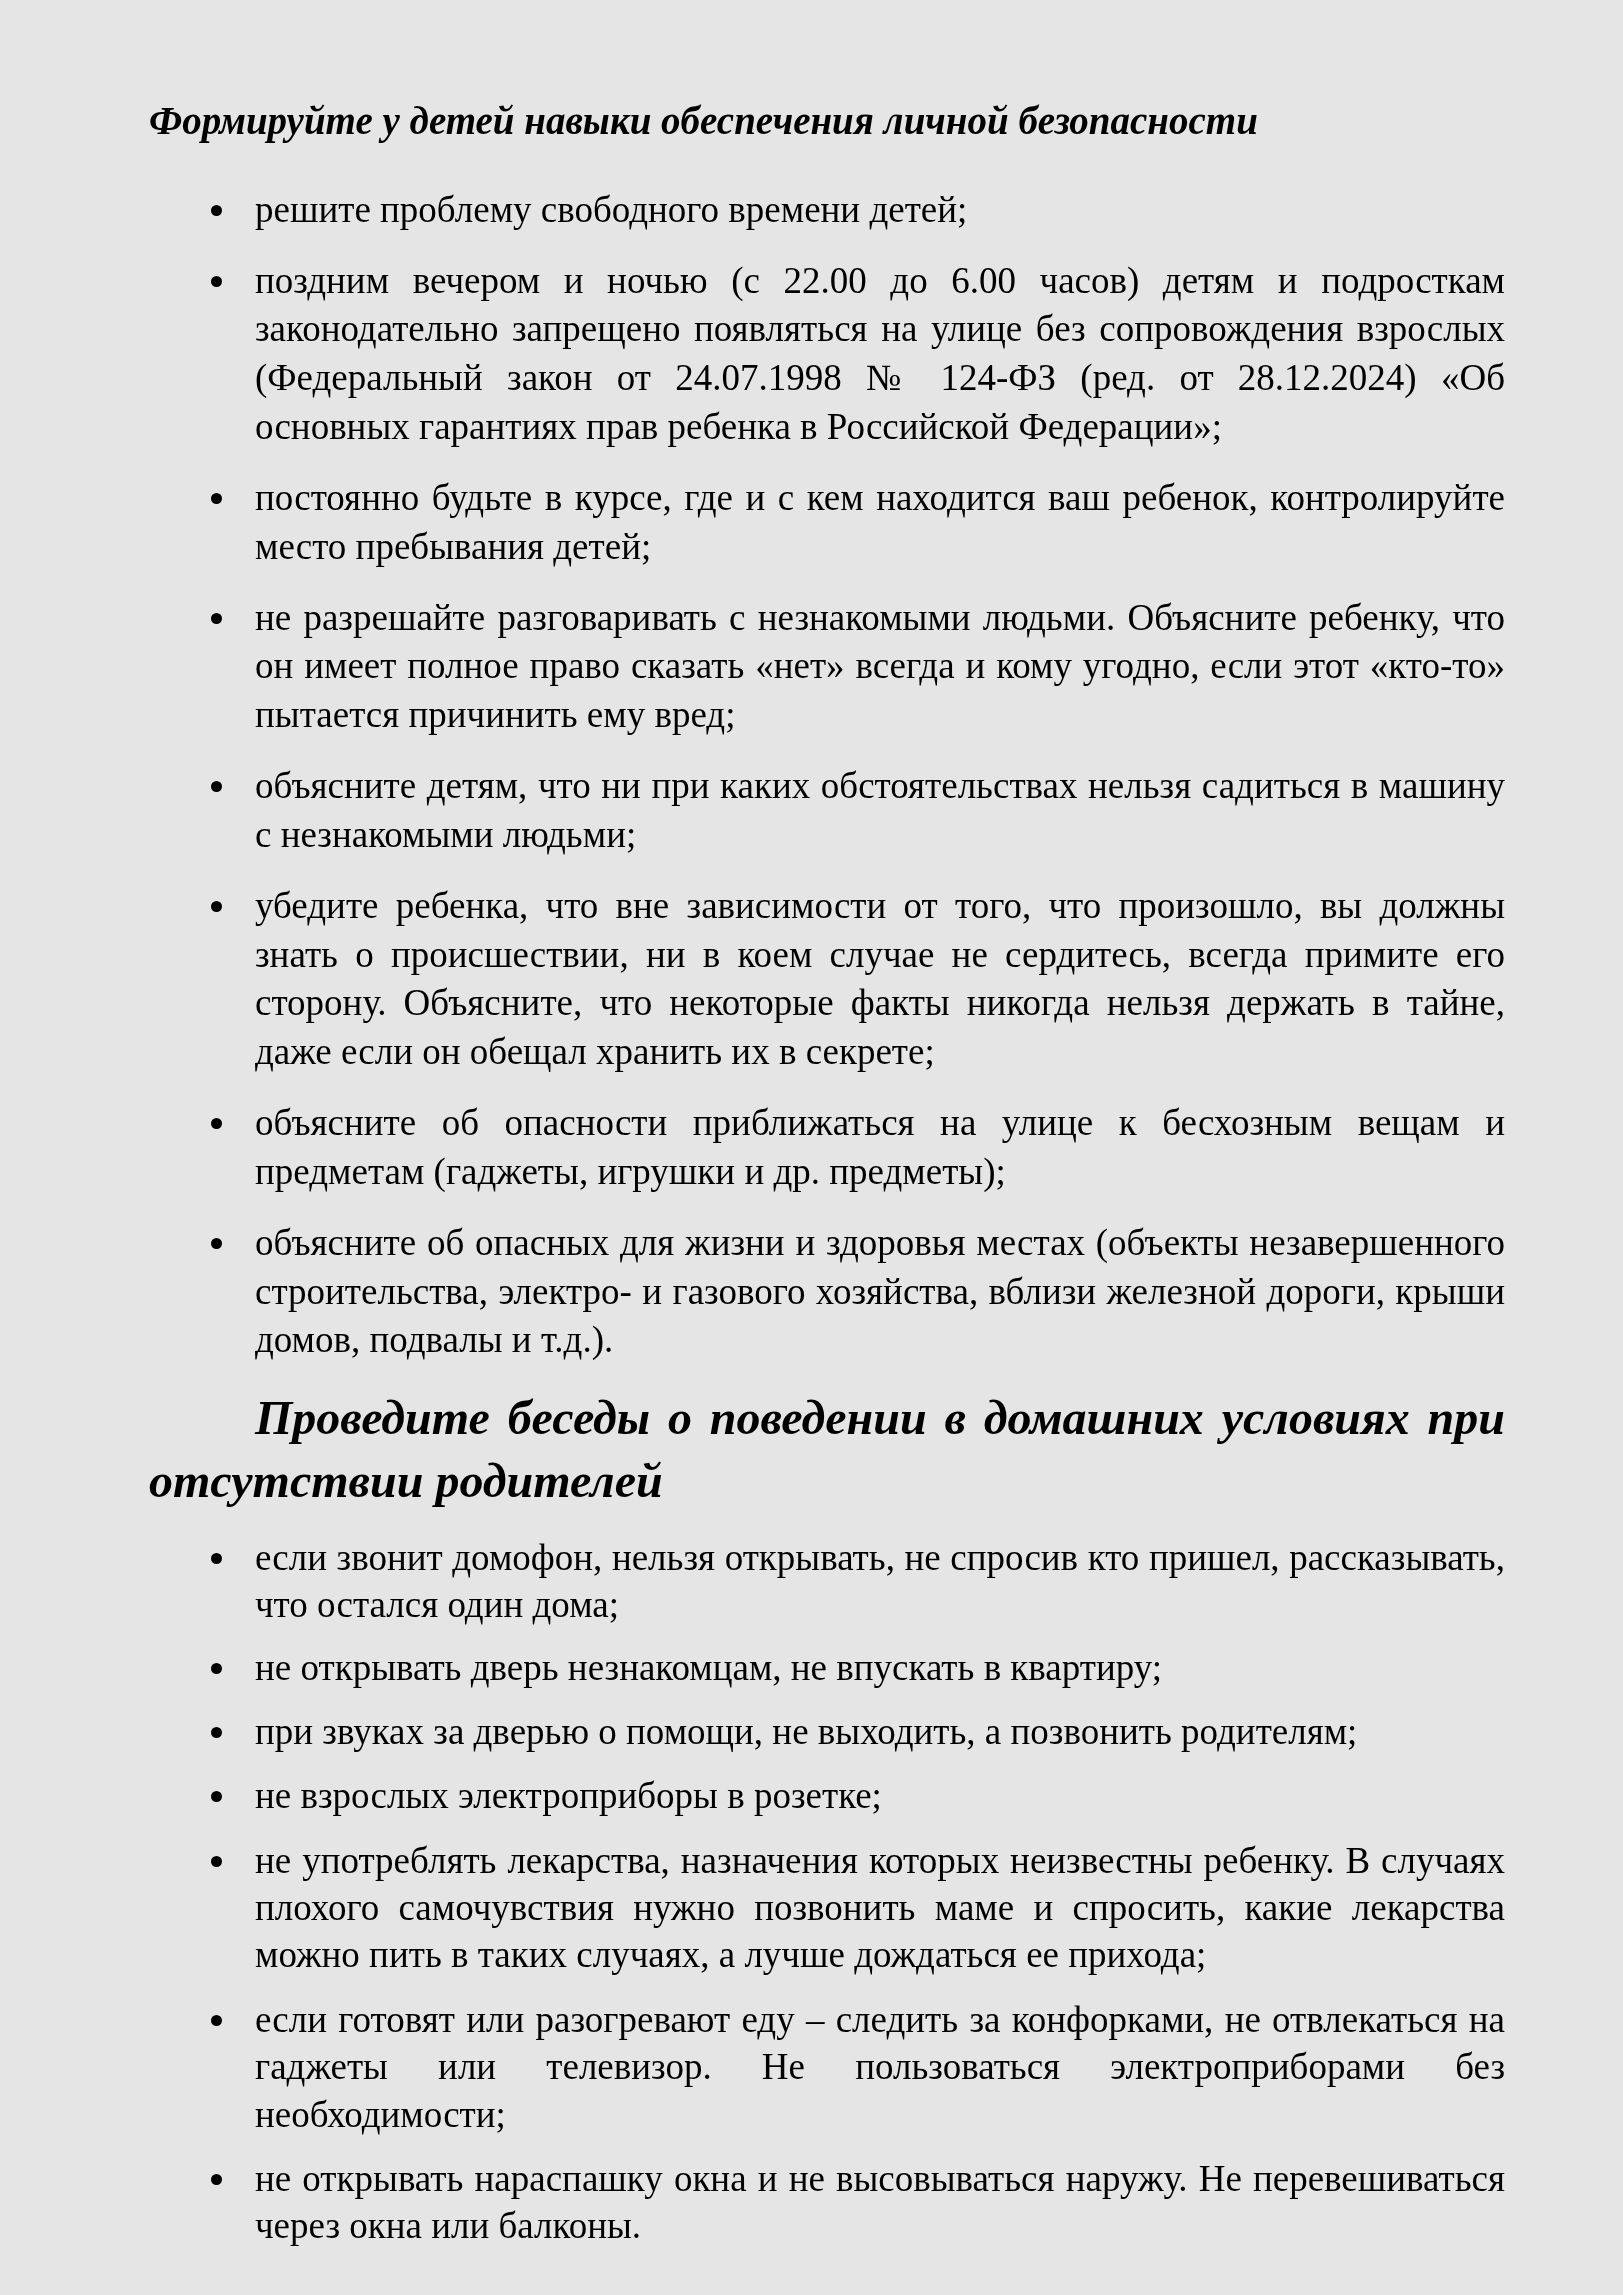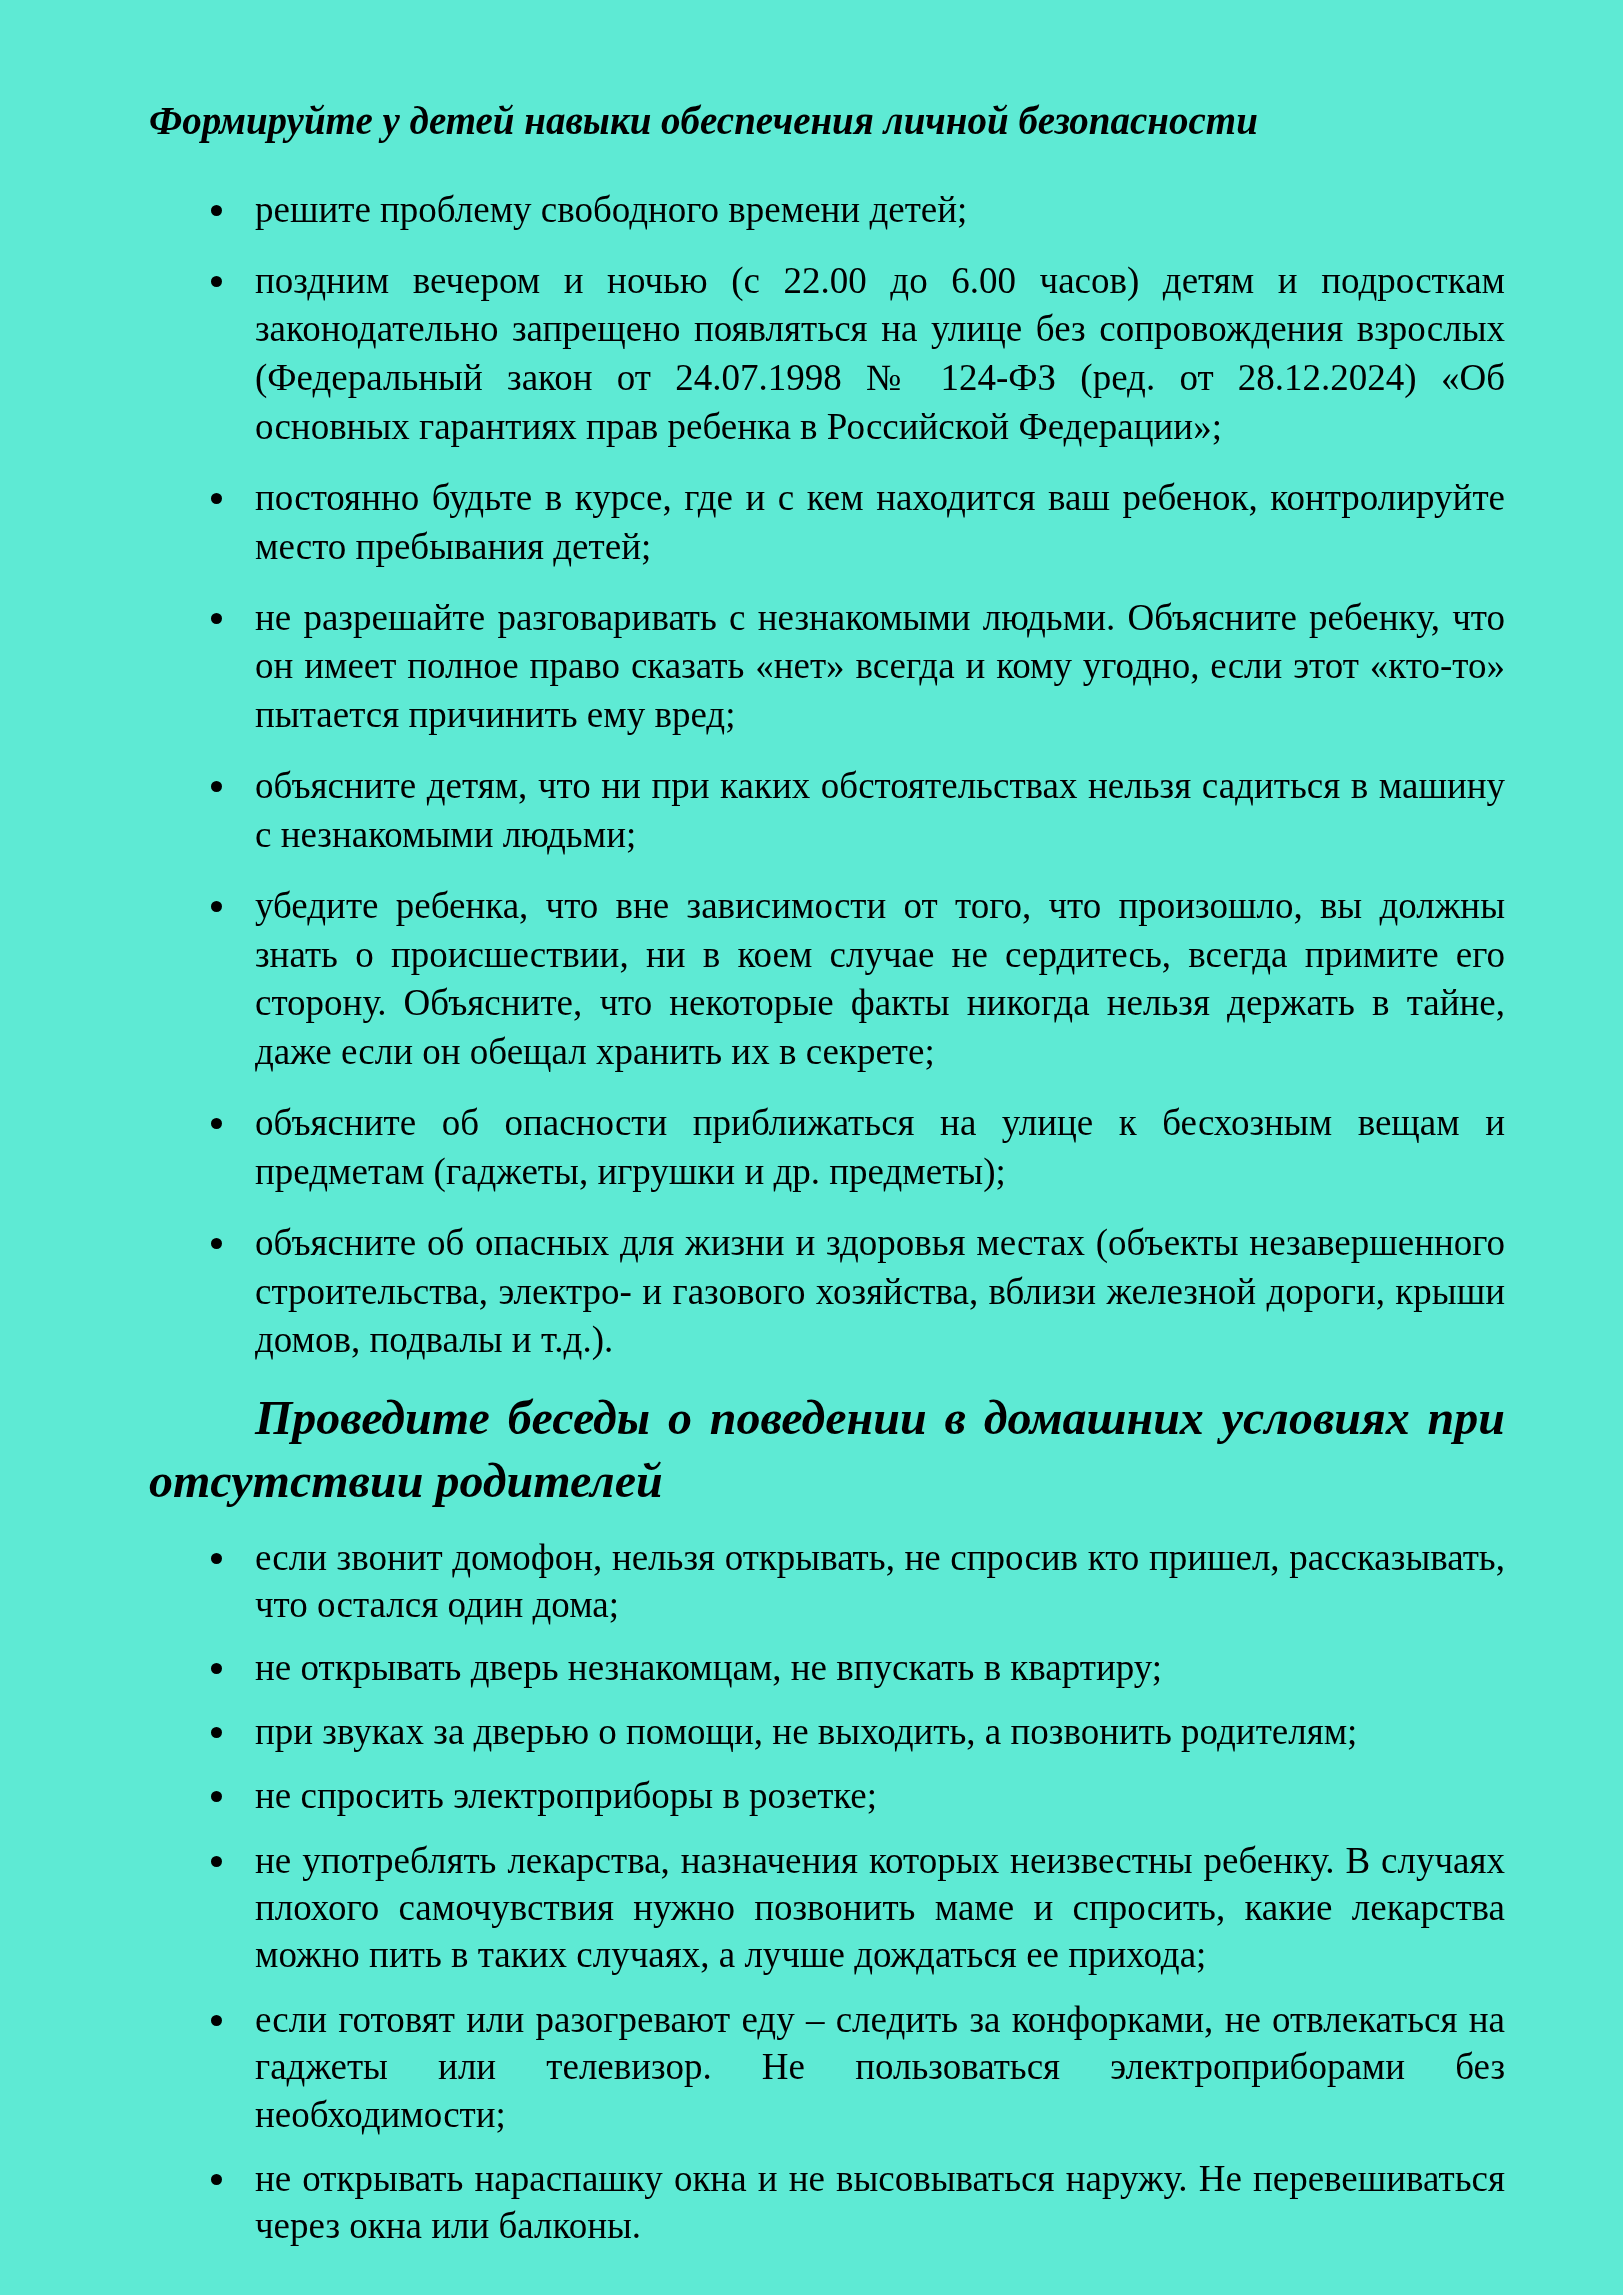--- a/index.html
+++ b/index.html
@@ -6,21 +6,21 @@
     margin: 0;
     padding: 0;
     background: #ffffff;
   }
   .page {
     position: relative;
     width: 1623px;
     height: 2295px;
     box-sizing: border-box;
     margin: 0 auto;
-    background: #5eead4;
+    background: #e5e5e5;
     color: #000000;
     overflow: hidden;
     padding: 98px 118px 0 149px;
     font-family: "Liberation Serif", "DejaVu Serif", serif;
   }
   .doc-title {
     font-size: 39px;
     font-weight: bold;
     font-style: italic;
     line-height: 1.2;
@@ -84,20 +84,20 @@
       <li><span class="bullet"></span><span class="li-text">объясните об опасности приближаться на улице к бесхозным вещам и предметам (гаджеты, игрушки и др. предметы);</span></li>
       <li><span class="bullet"></span><span class="li-text">объясните об опасных для жизни и здоровья местах (объекты незавершенного строительства, электро- и газового хозяйства, вблизи железной дороги, крыши домов, подвалы и т.д.).</span></li>
     </ul>
 
   <h2 class="subheading">Проведите беседы о поведении в домашних условиях при отсутствии родителей</h2>
 
   <ul class="bullets" id="home-list">
       <li><span class="bullet"></span><span class="li-text">если звонит домофон, нельзя открывать, не спросив кто пришел, рассказывать, что остался один дома;</span></li>
       <li><span class="bullet"></span><span class="li-text">не открывать дверь незнакомцам, не впускать в квартиру;</span></li>
       <li><span class="bullet"></span><span class="li-text">при звуках за дверью о помощи, не выходить, а позвонить родителям;</span></li>
-      <li><span class="bullet"></span><span class="li-text">не спросить электроприборы в розетке;</span></li>
+      <li><span class="bullet"></span><span class="li-text">не взрослых электроприборы в розетке;</span></li>
       <li><span class="bullet"></span><span class="li-text">не употреблять лекарства, назначения которых неизвестны ребенку. В случаях плохого самочувствия нужно позвонить маме и спросить, какие лекарства можно пить в таких случаях, а лучше дождаться ее прихода;</span></li>
       <li><span class="bullet"></span><span class="li-text">если готовят или разогревают еду – следить за конфорками, не отвлекаться на гаджеты или телевизор. Не пользоваться электроприборами без необходимости;</span></li>
       <li><span class="bullet"></span><span class="li-text">не открывать нараспашку окна и не высовываться наружу. Не перевешиваться через окна или балконы.</span></li>
     </ul>
 
 </div>
 
 
 </body></html>

